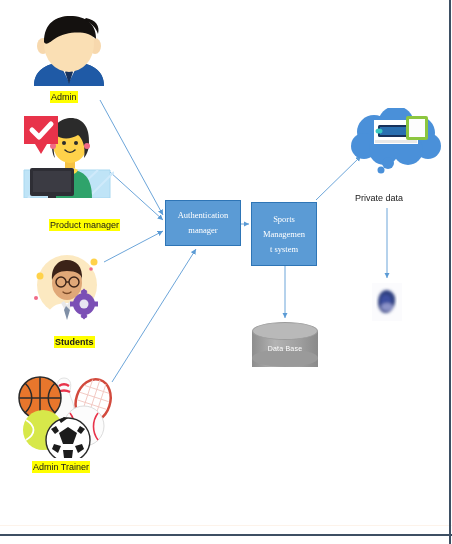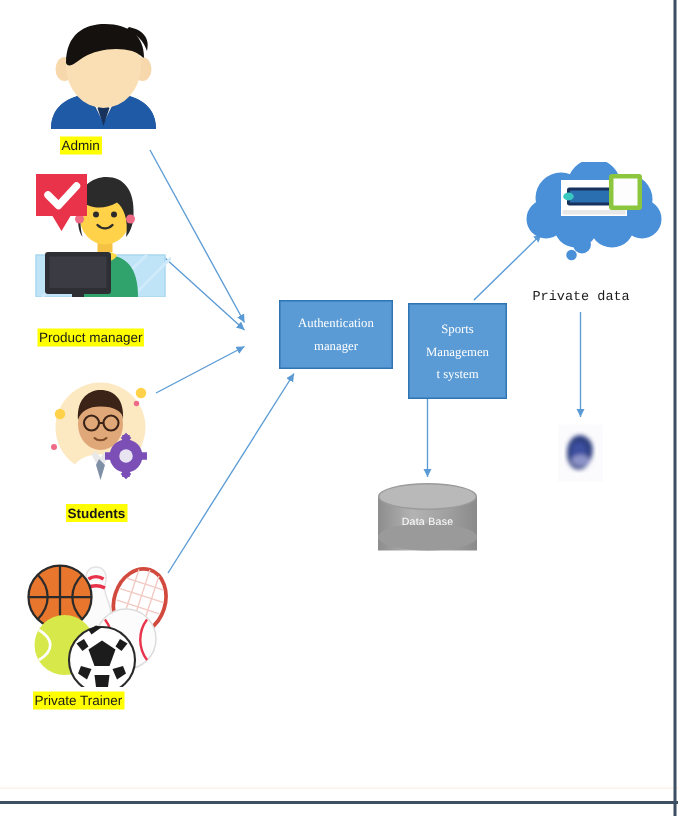--- a/index.html
+++ b/index.html
@@ -10,27 +10,27 @@
 
   
   .edge-right{position:absolute;right:1px;top:0;width:2px;height:544px;background:#3d4f63;}
   .edge-bottom{position:absolute;left:0;bottom:8px;width:452px;height:2px;background:#3d4f63;}
   .edge-bottom-soft{position:absolute;left:0;bottom:18px;width:452px;height:1px;background:#fdf3ea;}
 
   svg.wires{position:absolute;left:0;top:0;width:452px;height:544px;pointer-events:none;}
 
   
   .lbl{position:absolute;font-size:9px;color:#1a1a1a;white-space:nowrap;line-height:12px;}
-  .lbl.hl{background:#ffff00;padding:0 1px;}
+  .lbl.hl{background:#ffff00;padding:0 1px;margin-left:10px;}
 
   
   .pbox{position:absolute;background:#5b9bd5;border:1px solid #2e75b6;
         color:#ffffff;font-family:"Liberation Serif",serif;font-size:8.5px;
         display:flex;align-items:center;justify-content:center;text-align:center;
-        line-height:15px;box-sizing:border-box;padding:2px;margin-left:21px;}
+        line-height:15px;box-sizing:border-box;padding:2px;}
 
   
   .db{position:absolute;left:252px;top:322px;width:66px;height:52px;}
   .db .body{position:absolute;left:0;top:9px;width:66px;height:36px;
             background:linear-gradient(to right,#8d8d8d 0%,#b3b3b3 35%,#a0a0a0 70%,#8a8a8a 100%);}
   .db .top{position:absolute;left:0;top:0;width:66px;height:18px;border-radius:50%;
            background:#b9b9b9;border:1px solid #9b9b9b;box-sizing:border-box;}
   .db .bot{position:absolute;left:0;top:27px;width:66px;height:18px;border-radius:50%;
            background:#9a9a9a;}
   .db .cap{position:absolute;left:0;top:0;width:66px;height:52px;
@@ -137,21 +137,21 @@
 
       <rect x="12" y="56" width="44" height="28" rx="2" fill="#2e2e35"></rect>
       <rect x="15" y="59" width="38" height="21" fill="#3b3b43"></rect>
       <rect x="30" y="84" width="8" height="5" fill="#2e2e35"></rect>
       <rect x="24" y="88" width="20" height="3" rx="1.5" fill="#2e2e35"></rect>
 
       <path d="M6,4 L40,4 L40,32 L29,32 L23,42 L17,32 L6,32 Z" fill="#e8334a"></path>
       <path d="M14,18 L21,25 L33,12" stroke="#ffffff" stroke-width="5" fill="none" stroke-linecap="round" stroke-linejoin="round"></path>
     </svg>
   </div>
-  <div class="lbl hl" style="left:25px;top:219px;">Product manager</div>
+  <div class="lbl hl" style="left:39px;top:219px;">Product manager</div>
 
   <div class="stu">
     <svg viewBox="0 0 78 72" width="78" height="72">
       <circle cx="39" cy="33" r="30" fill="#fbe5b6" opacity="0.85"></circle>
       <circle cx="12" cy="24" r="3.5" fill="#ffd24a"></circle>
       <circle cx="66" cy="10" r="3.5" fill="#ffd24a"></circle>
       <circle cx="8" cy="46" r="2" fill="#f06a86"></circle>
       <circle cx="63" cy="17" r="1.8" fill="#f06a86"></circle>
 
       <path d="M18,72 C18,57 26,51 39,51 C52,51 60,57 60,72 Z" fill="#ffffff"></path>
@@ -228,21 +228,21 @@
         <path d="M56,53 L65,59 L61,70 L51,70 L47,59 Z"></path>
         <path d="M56,44 L49,49 L47,46 L52,43 Z"></path>
         <path d="M68,52 L65,57 L69,60 L73,55 Z"></path>
         <path d="M44,52 L47,57 L43,60 L39,55 Z"></path>
         <path d="M52,84 L51,76 L61,76 L60,84 Z"></path>
         <path d="M70,70 L63,72 L66,79 L72,75 Z"></path>
         <path d="M42,70 L49,72 L46,79 L40,75 Z"></path>
       </g>
     </svg>
   </div>
-  <div class="lbl hl" style="left:22px;top:461px;">Private Trainer</div>
+  <div class="lbl hl" style="left:22px;top:461px;">Admin Trainer</div>
 
   <div class="pbox" style="left:165px;top:200px;width:76px;height:46px;">
     <div>
       <span>Authentication</span><br>
       <span>manager</span>
     </div>
   </div>
 
   <div class="pbox" style="left:251px;top:202px;width:66px;height:64px;">
     <div>
@@ -276,21 +276,21 @@
       <rect x="26" y="12" width="44" height="24" fill="#ffffff"></rect>
       <rect x="30" y="17" width="30" height="12" rx="1.5" fill="#17325c"></rect>
       <rect x="32" y="19" width="26" height="8" fill="#2a6fb0"></rect>
       <ellipse cx="31" cy="23" rx="3.5" ry="2.6" fill="#39c8c0"></ellipse>
       <rect x="27" y="32" width="42" height="3" fill="#e8e8e8"></rect>
 
       <rect x="58" y="8" width="22" height="24" rx="2" fill="#8cc63f"></rect>
       <rect x="61" y="11" width="16" height="18" fill="#fdfdfd"></rect>
     </svg>
   </div>
-  <div class="lbl" style="left:355px;top:192px;font-family:Liberation Mono, monospace;">Private data</div>
+  <div class="lbl" style="left:355px;top:192px;">Private data</div>
 
   <div class="pd-icon">
     <svg viewBox="0 0 30 38" width="30" height="38">
       <defs>
         <filter id="blur1">
             <feGaussianBlur stdDeviation="1.4"></feGaussianBlur>
           </filter>
       </defs>
       <g filter="url(#blur1)">
         <path d="M15,7 C21,8 24,13 23,19 C22,26 18,30 14,30

